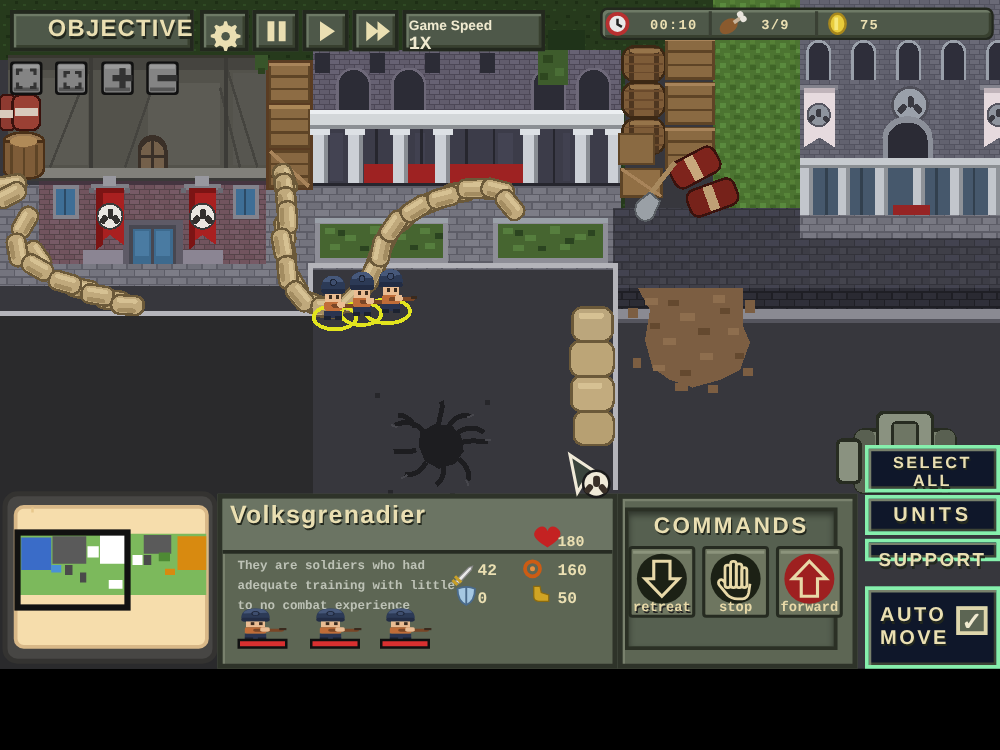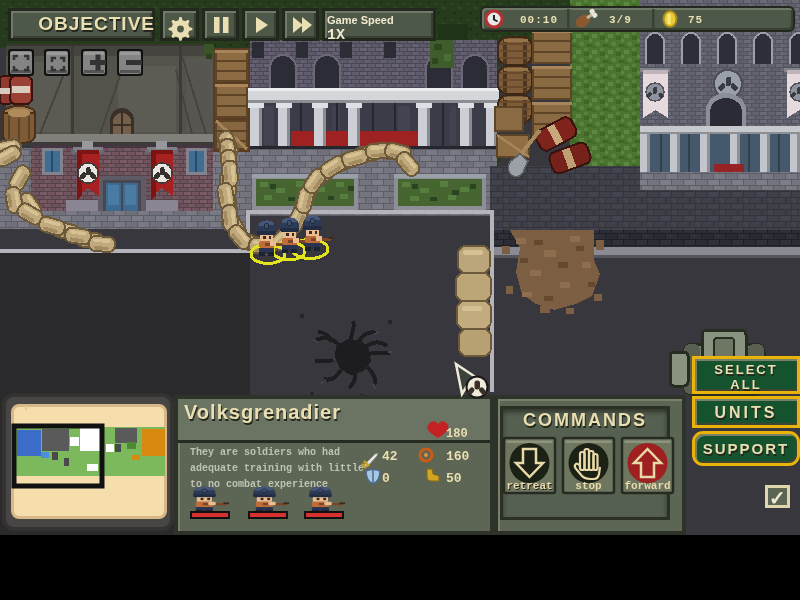--- a/index.html
+++ b/index.html
@@ -1,19 +1,19 @@
 <!DOCTYPE html>
 <html><head><meta charset="utf-8">
 <style>
 html,body{margin:0;padding:0;background:#000;}
 #stage{position:relative;width:800px;height:600px;background:#000;overflow:hidden;font-family:"Liberation Sans",sans-serif;image-rendering:pixelated;}
 #map{position:absolute;left:0;top:0;}
 .ui{position:absolute;box-sizing:border-box;}
 .btn{background:#4e5849;border:3px solid #23281e;box-shadow:inset 2px 2px 0 #6e7a66,inset -2px -2px 0 #38402f;color:#eadfb2;}
-.olv{background:#14532d;border:3px solid #eab308;box-shadow:inset 2px 2px 0 #78816c,inset -2px -2px 0 #3d4436;color:#eadfb2;}
+.olv{background:#0f172a;border:3px solid #86efac;box-shadow:inset 2px 2px 0 #78816c,inset -2px -2px 0 #3d4436;color:#eadfb2;}
 .ptxt{font-weight:bold;text-shadow:1px 2px 0 #23281e;}
 </style></head>
 <body>
 <div id="stage">
 <svg id="map" width="800" height="535" viewBox="0 0 800 535" shape-rendering="crispEdges">
 <defs>
 <pattern id="roadb" width="24" height="12" patternUnits="userSpaceOnUse">
  <rect width="24" height="12" fill="#33333b"></rect>
  <rect x="0" y="0" width="11" height="5" fill="#3f3f48"></rect>
  <rect x="12" y="0" width="11" height="5" fill="#434350"></rect>
@@ -684,21 +684,22 @@
  <path d="M143 41 h13 v-14 h7 l-13.5 -14 -13.5 14 h7 z" fill="none" stroke="#e8d9a8" stroke-width="2.5"></path>
  <g font-family="Liberation Mono, monospace" font-size="11" font-weight="bold" fill="#e8d9a8" text-anchor="middle">
   <text x="31.5" y="53" style="text-shadow:1px 1px 0 #222">retreat</text>
   <text x="90.5" y="53">stop</text>
   <text x="149.5" y="53">forward</text>
  </g>
 </svg>
 
 <div class="ui olv ptxt" style="left:692px;top:356px;width:108px;height:38px;font-size:13px;letter-spacing:2px;text-align:center;line-height:15px;padding-top:3px;">SELECT<br>ALL</div>
 <div class="ui olv ptxt" style="left:692px;top:396px;width:108px;height:32px;font-size:16px;letter-spacing:3px;text-align:center;line-height:27px;">UNITS</div>
-<div class="ui olv ptxt" style="left:692px;top:431px;width:108px;height:35px;font-size:15px;letter-spacing:2px;text-align:center;line-height:30px;border-radius:11px;">SUPPORT</div>
+<div class="ui olv ptxt" style="left:692px;top:431px;width:108px;height:18px;font-size:15px;letter-spacing:2px;text-align:center;line-height:30px;">SUPPORT</div>
+<div class="ui olv ptxt" style="left:692px;top:469px;width:108px;height:66px;font-size:16px;letter-spacing:2px;line-height:18px;padding:12px 0 0 9px;">AUTO<br>MOVE</div>
 <div class="ui" style="left:765px;top:485px;width:25px;height:23px;border:3px solid #ded6ac;background:#5c6553;color:#f0ead0;font-weight:bold;font-size:20px;line-height:21px;text-align:center;">✓</div>
 
 <svg class="ui" width="50" height="46" viewBox="0 0 50 46" style="left:444px;top:358px;z-index:5;">
  <path d="M12 6 L36 22 L24 26 L18 36 z" fill="#3a443c" stroke="#f0ead8" stroke-width="2.5"></path>
  <circle cx="33" cy="29" r="11.5" fill="#1a1a1a"></circle>
       <circle cx="33" cy="29" r="9.5" fill="#f0ead8"></circle>
  <g fill="#3a3028">
         <rect x="30.5" y="22.5" width="5.5" height="9" rx="2.5"></rect>
         <rect x="24.5" y="29" width="5" height="8" rx="2.5" transform="rotate(40 27 33)"></rect>
         <rect x="36" y="29" width="5" height="8" rx="2.5" transform="rotate(-40 38.5 33)"></rect>

